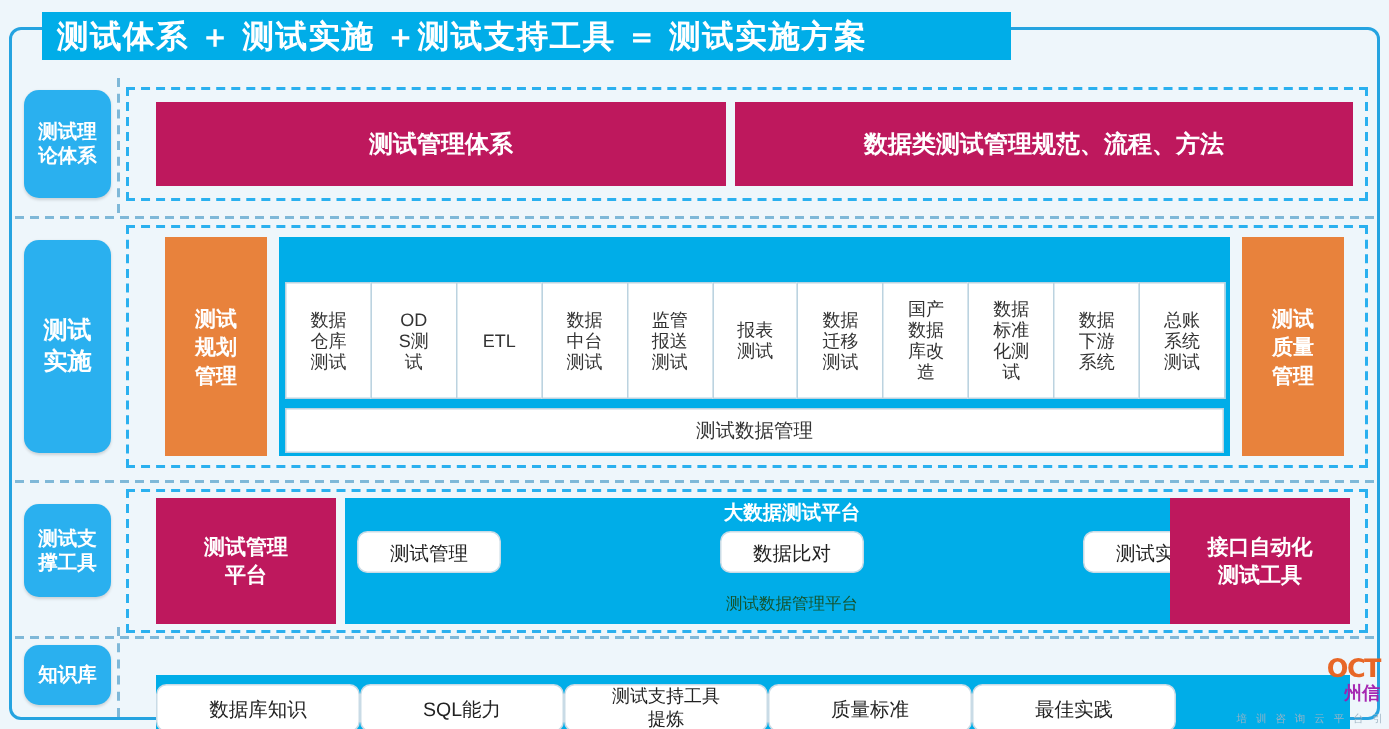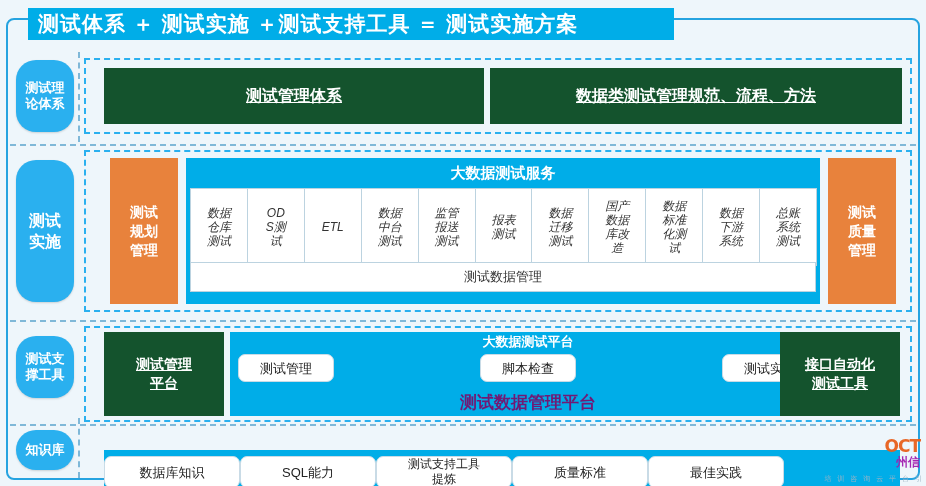--- a/index.html
+++ b/index.html
@@ -34,21 +34,21 @@
     font-weight:bold;
     letter-spacing:1px;
     padding-left:10px;
     white-space:nowrap;
   }
 
   
   .lbl{
     position:absolute;
     background:#2ab0ef;
-    border-radius:20px;
+    border-radius:10px;
     color:#fff;
     font-weight:bold;
     font-size:13px;
     line-height:16px;
     display:flex;
     align-items:center;
     justify-content:center;
     text-align:center;
     box-shadow:0 1px 2px rgba(0,0,0,.15);
     box-sizing:border-box;
@@ -68,29 +68,28 @@
     height:0;
   }
   .vsep{
     position:absolute;
     border-left:2px dashed #7fb8d8;
     width:0;
   }
 
   .blue{
     position:absolute;
-    background:#14532d;
+    background:#be185d;
     color:#fff;
     font-weight:bold;
     box-sizing:border-box;
     display:flex;
     align-items:center;
     justify-content:center;
     text-align:center;
-    text-decoration:underline;
   }
   .orange{
     position:absolute;
     background:#e8823c;
     color:#fff;
     font-weight:bold;
     box-sizing:border-box;
     display:flex;
     align-items:center;
     justify-content:center;
@@ -133,42 +132,42 @@
   
   #r2box{ left:84px; top:150px; width:828px; height:162px; }
   #planning{ left:110px; top:158px; width:68px; height:146px; }
   #svcpanel{ left:186px; top:158px; width:634px; height:146px;
              background:#00ade8; position:absolute; box-sizing:border-box;
              padding:0; }
   #svctitle{ position:absolute; left:0; right:0; top:0; height:30px;
              display:flex; align-items:center; justify-content:center;
              color:#fff; font-weight:bold; font-size:15px; }
   #svcgrid{ position:absolute; left:4px; right:4px; top:30px; height:78px;
-            display:flex; gap:0;font-style:italic; }
+            display:flex; gap:0; }
   #svcgrid .whitecell{ flex:1 1 0; height:78px; margin-right:-1px; padding:2px; }
-  #svcfoot{ position:absolute; left:4px; right:4px; top:104px; height:30px;
+  #svcfoot{ position:absolute; left:4px; right:4px; top:114px; height:30px;
             background:#fff; border:1px solid #bcd3e0; box-sizing:border-box;
             display:flex; align-items:center; justify-content:center;
             color:#333; font-size:13px; }
   #quality{ left:828px; top:158px; width:68px; height:146px; }
 
   
   #r3box{ left:84px; top:326px; width:828px; height:96px; }
   #mgmtplat{ left:104px; top:332px; width:120px; height:84px; font-size:14px; line-height:19px; }
   #platpanel{ position:absolute; left:230px; top:332px; width:596px; height:84px;
               background:#00ade8; box-sizing:border-box; }
   #plattitle{ position:absolute; left:0; right:0; top:1px; height:18px;
               display:flex; align-items:center; justify-content:center;
               color:#fff; font-weight:bold; font-size:13px; }
   #platpills{ position:absolute; left:8px; right:8px; top:21px; height:30px;
               display:flex; justify-content:space-between; align-items:center; }
   #platpills .pill{ width:96px; height:28px; }
   #platfoot{ position:absolute; left:0; right:0; bottom:4px; height:20px;
              display:flex; align-items:center; justify-content:center;
-             color:#701a75; font-weight:bold; font-size:17px; }
+             color:#14532d; font-weight:normal; font-size:11px; }
   #apitool{ left:780px; top:332px; width:120px; height:84px; font-size:14px; line-height:19px; }
 
   
   #kbpanel{ position:absolute; left:104px; top:428px; width:796px; height:44px;
             background:#00ade8; box-sizing:border-box;
             display:flex; align-items:center; justify-content:flex-start;margin-top:22px; }
   #kbpanel .pill{ width:136px; height:32px; }
 
   
   #wm{ position:absolute; right:2px; bottom:2px; width:74px; height:58px;
@@ -214,21 +213,20 @@
 </div>
 <div class="dash" id="r2box"></div>
 
 <div class="orange" id="planning">
   <span style="white-space: pre-line;">测试
 规划
 管理</span>
 </div>
 
 <div id="svcpanel">
-  <div id="svctitle">大数据测试服务</div>
   <div id="svcgrid">
       <div class="whitecell">
         <span style="white-space: pre-line;">数据
 仓库
 测试</span>
       </div>
       <div class="whitecell">
         <span style="white-space: pre-line;">OD
 S测
 试</span>
@@ -298,21 +296,21 @@
 平台</span>
 </div>
 
 <div id="platpanel">
   <div id="plattitle">大数据测试平台</div>
   <div id="platpills">
       <div class="pill">
         <span>测试管理</span>
       </div>
       <div class="pill">
-        <span>脚本检查</span>
+        <span>数据比对</span>
       </div>
       <div class="pill">
         <span>测试实施</span>
       </div>
     </div>
   <div id="platfoot">测试数据管理平台</div>
 </div>
 
 <div class="blue" id="apitool">
   <span style="white-space: pre-line;">接口自动化

